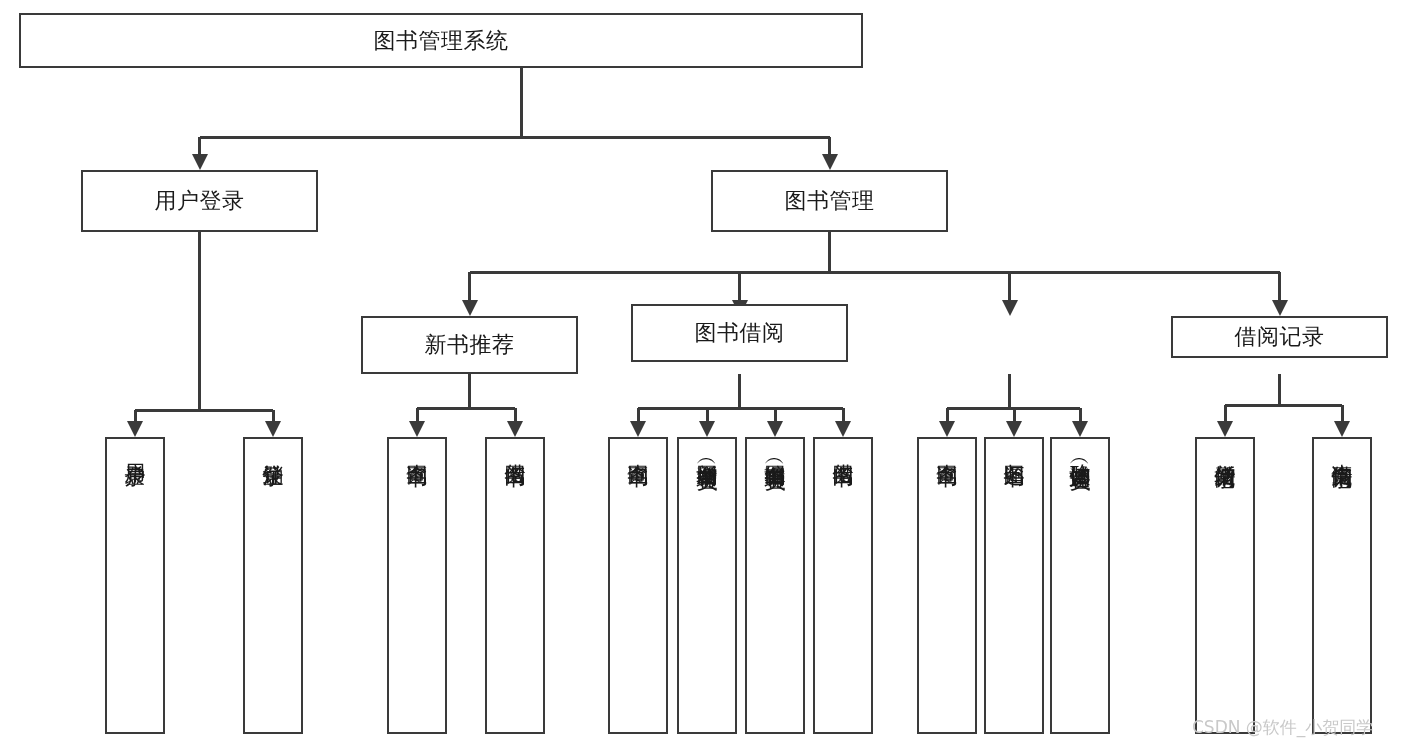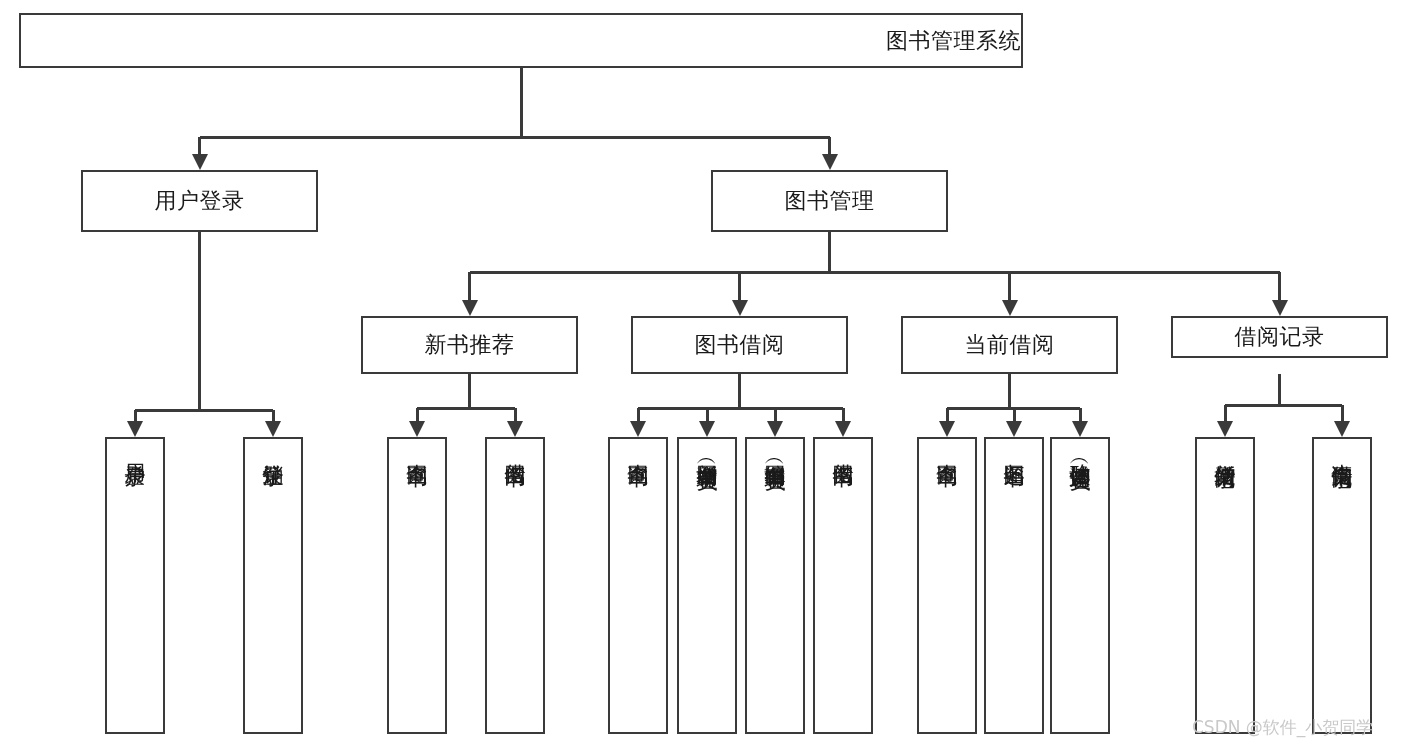--- a/index.html
+++ b/index.html
@@ -127,39 +127,36 @@
       <div class="edge v" style="left: 1078.5px; top: 408px; height: 13px;"></div>
       <div class="arrow" style="left: 1072px; top: 421px;"></div>
       <div class="edge v" style="left: 1278px; top: 374px; height: 31px;"></div>
       <div class="edge h" style="left: 1225px; top: 403.5px; width: 117px;"></div>
       <div class="edge v" style="left: 1223.5px; top: 405px; height: 16px;"></div>
       <div class="arrow" style="left: 1217px; top: 421px;"></div>
       <div class="edge v" style="left: 1340.5px; top: 405px; height: 16px;"></div>
       <div class="arrow" style="left: 1334px; top: 421px;"></div>
     </div>
 
-  <div class="node horiz" id="n-root" style="left: 19px; top: 13px; width: 1004px; height: 55px; justify-content: flex-end;">
+  <div class="node horiz" id="n-root" style="left: 19px; top: 13px; width: 844px; height: 55px;">
     <span class="label">图书管理系统</span>
   </div>
 
   <div class="node horiz" id="n-l2-0" style="left: 81px; top: 170px; width: 237px; height: 62px;">
     <span class="label">用户登录</span>
   </div>
   <div class="node horiz" id="n-l3-0" style="left: 361px; top: 316px; width: 217px; height: 58px;">
     <span class="label">新书推荐</span>
   </div>
 
   <div class="node horiz" id="n-l2-1" style="left: 711px; top: 170px; width: 237px; height: 62px;">
     <span class="label">图书管理</span>
   </div>
-  <div class="node horiz" id="n-l3-1" style="left: 631px; top: 316px; width: 217px; height: 58px;">
+  <div class="node horiz" id="n-l3-1" style="left: 631px; top: 304px; width: 217px; height: 58px;">
     <span class="label">图书借阅</span>
-  </div>
-  <div class="node horiz" id="n-l3-2" style="left: 901px; top: 316px; width: 217px; height: 58px;">
-    <span class="label">当前借阅</span>
   </div>
   <div class="node horiz" id="n-l3-3" style="left: 1171px; top: 316px; width: 217px; height: 42px;">
     <span class="label">借阅记录</span>
   </div>
 
   <div class="node vert" id="n-leaf-0" style="left: 105px; top: 437px; width: 60px; height: 297px;">
     <span class="label">用户登录</span>
   </div>
   <div class="node vert" id="n-leaf-1" style="left: 243px; top: 437px; width: 60px; height: 297px;">
     <span class="label">注销登录</span>

